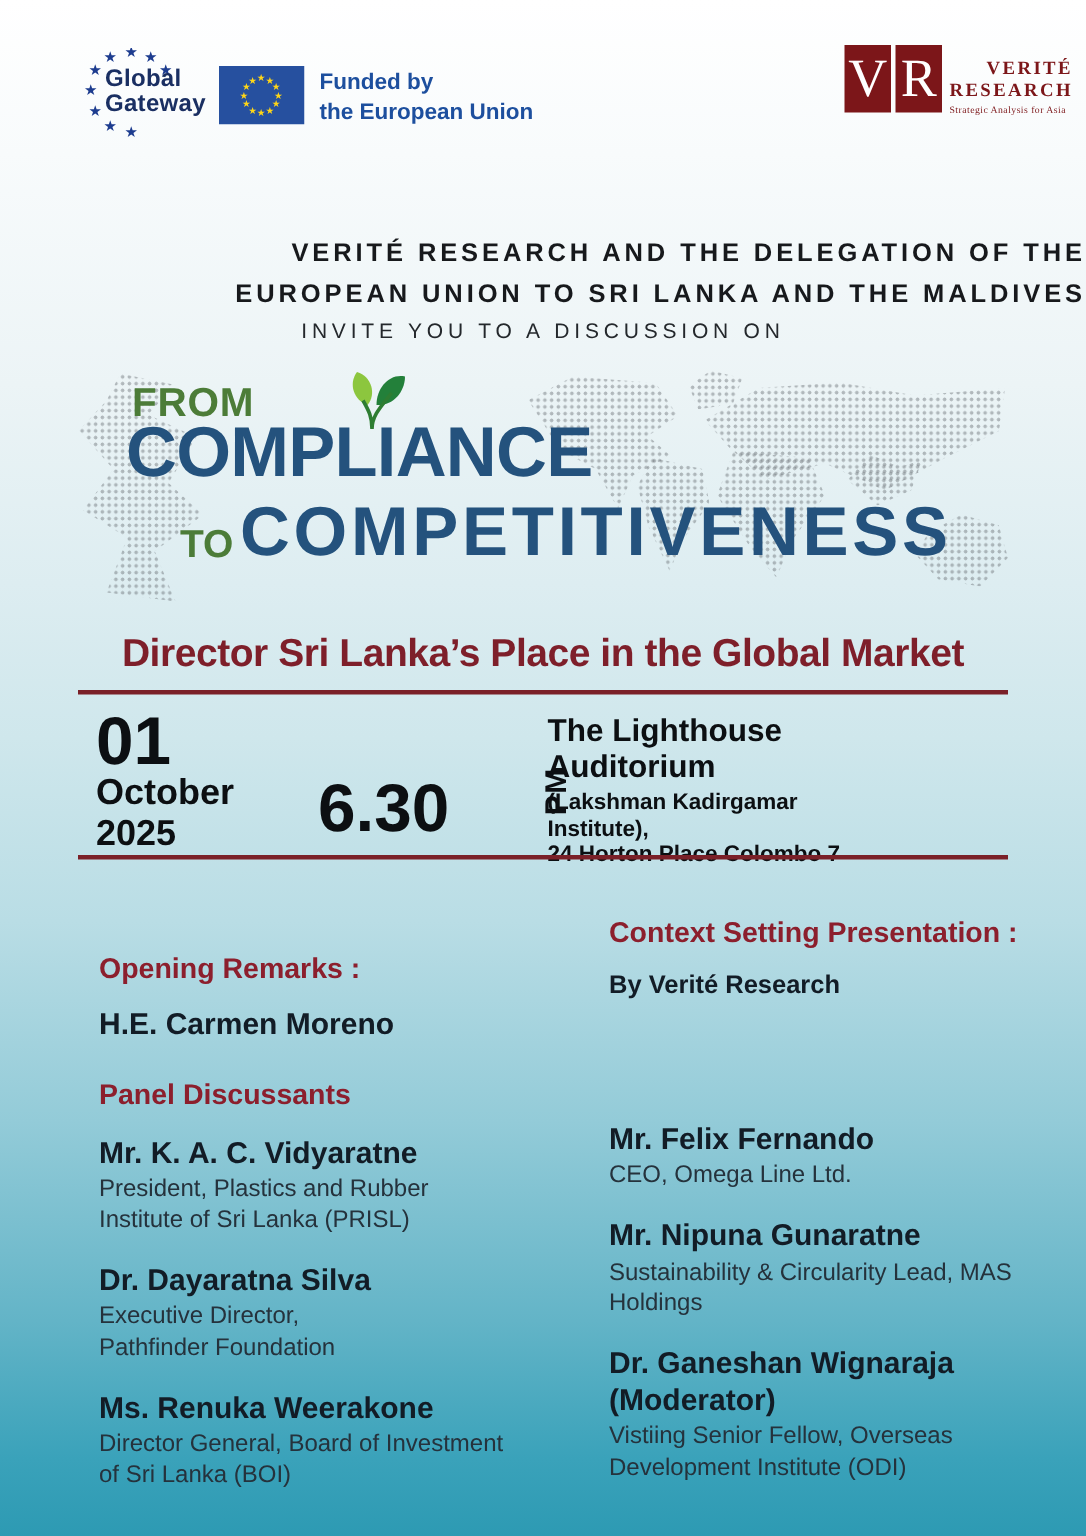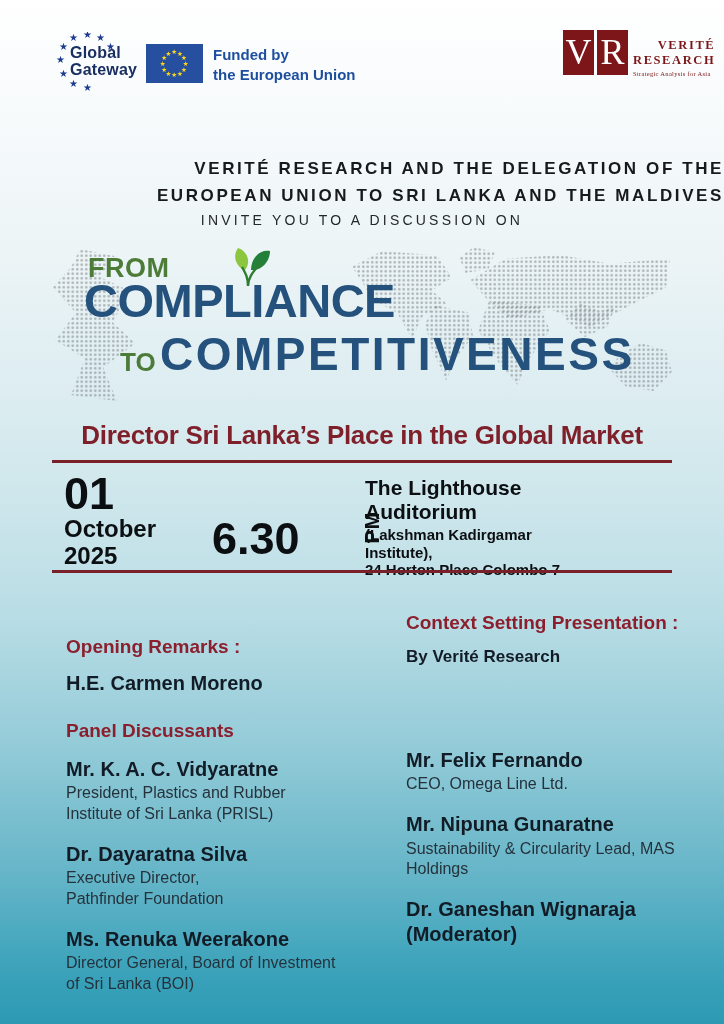--- a/index.html
+++ b/index.html
@@ -207,16 +207,18 @@
       <div class="person-role">CEO, Omega Line Ltd.</div>
     </div>
     <div class="person">
       <div class="person-name">Mr. Nipuna Gunaratne</div>
       <div class="person-role">Sustainability &amp; Circularity Lead, MAS
 Holdings</div>
     </div>
     <div class="person">
       <div class="person-name">Dr. Ganeshan Wignaraja
 (Moderator)</div>
+      <div class="person-role">Vistiing Senior Fellow, Overseas
+Development Institute (ODI)</div>
     </div>
   </div>
 
 </div>
 
 </body></html>

